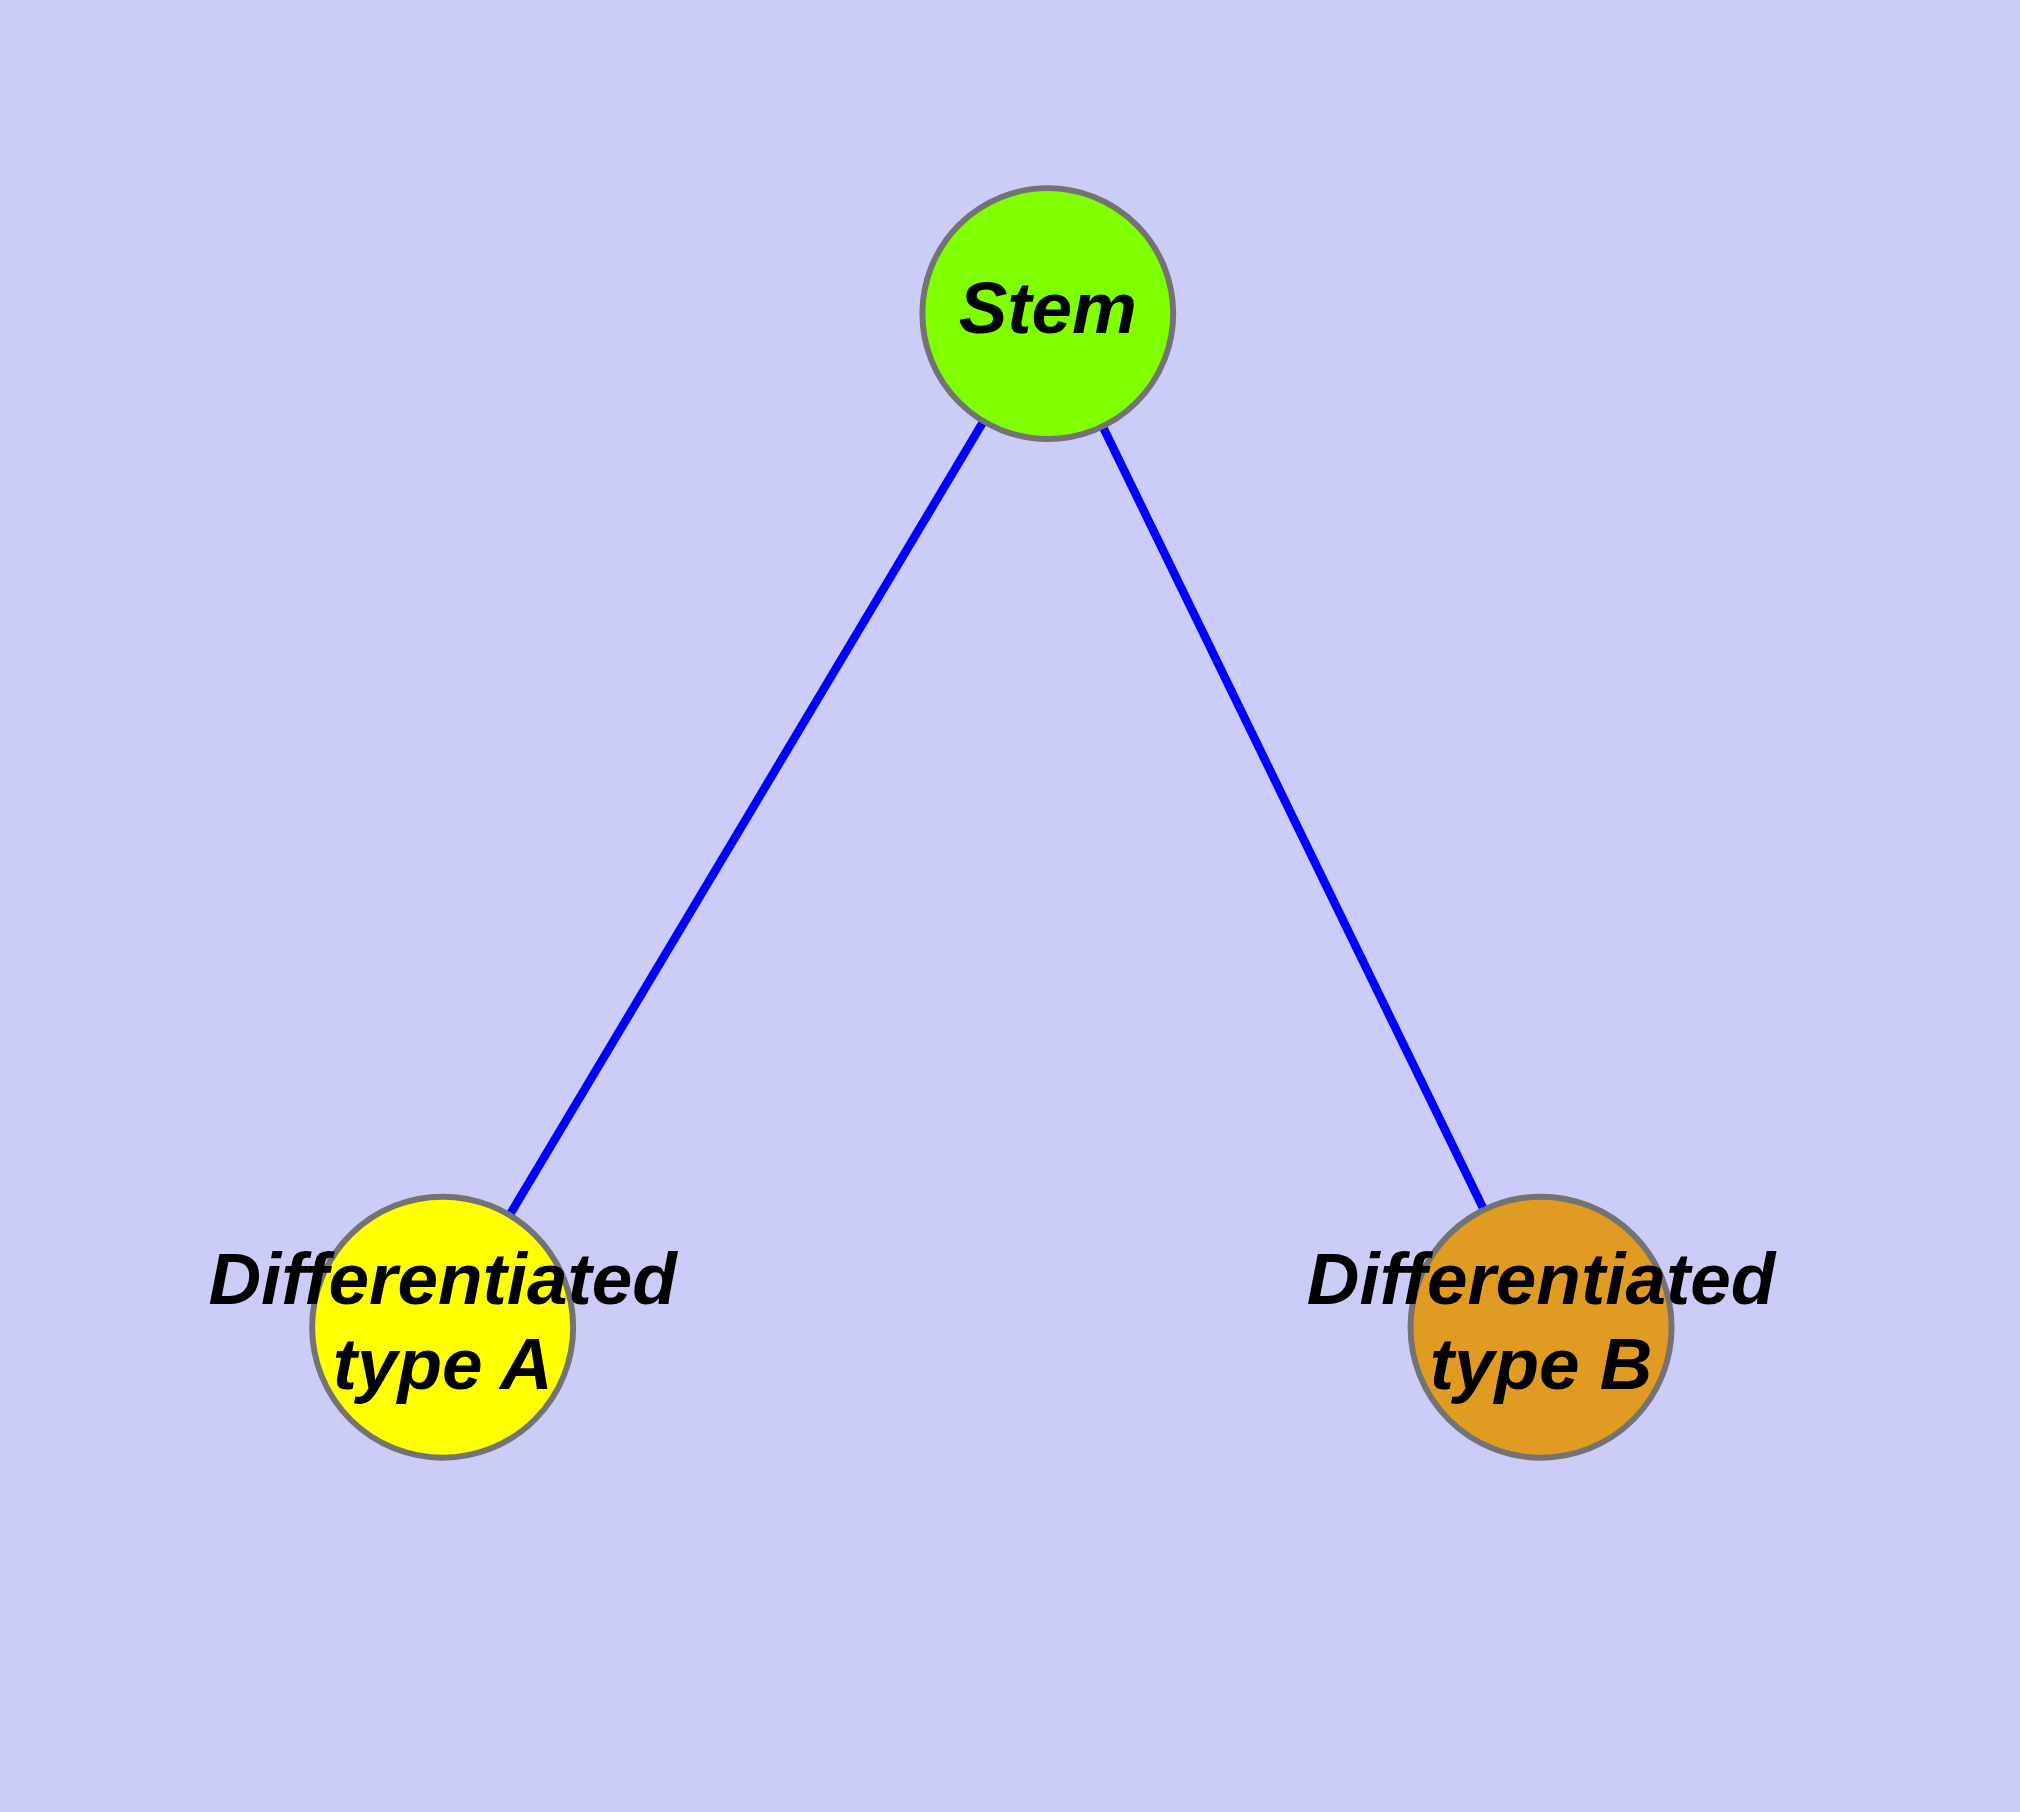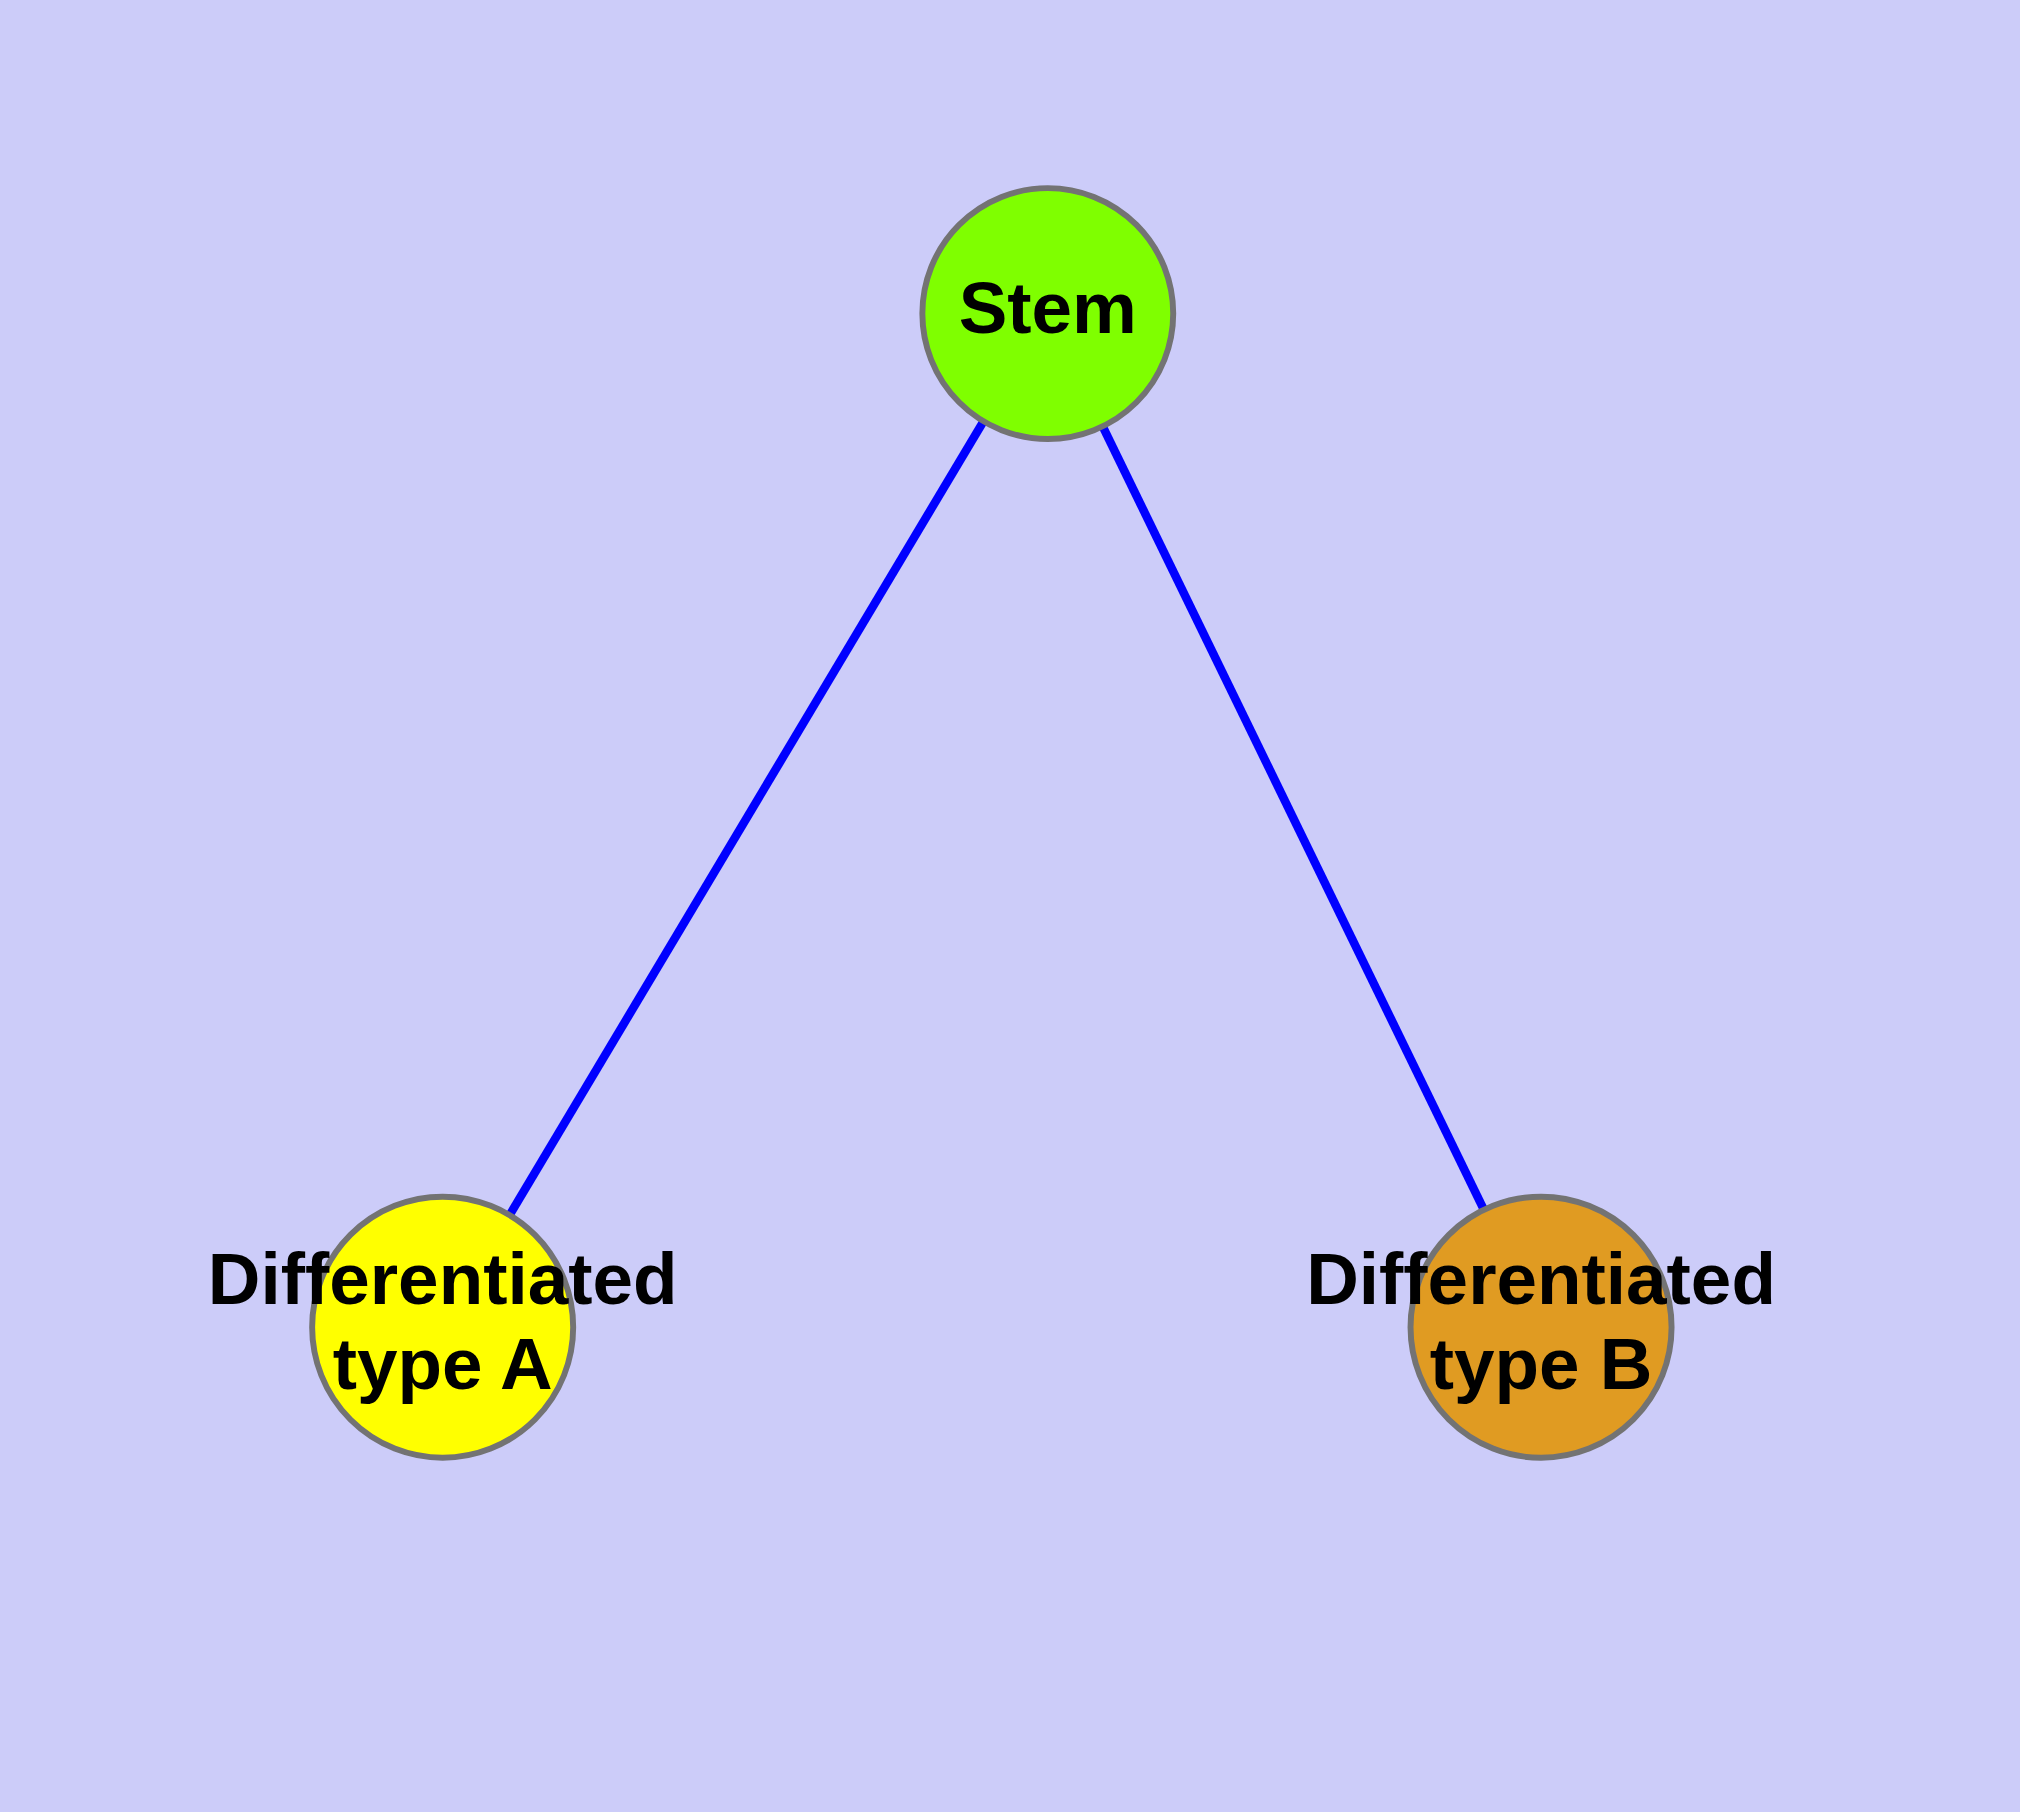--- a/index.html
+++ b/index.html
@@ -8,20 +8,21 @@
     padding: 0;
   }
   body {
     font-family: "Liberation Sans", sans-serif;
   }
   #canvas {
     position: relative;
     width: 2021px;
     height: 1812px;
     overflow: hidden;
+    font-style: italic;
   }
   #graph-svg {
     position: absolute;
     left: 0;
     top: 0;
     width: 2021px;
     height: 1812px;
     display: block;
   }
   .node-label {

